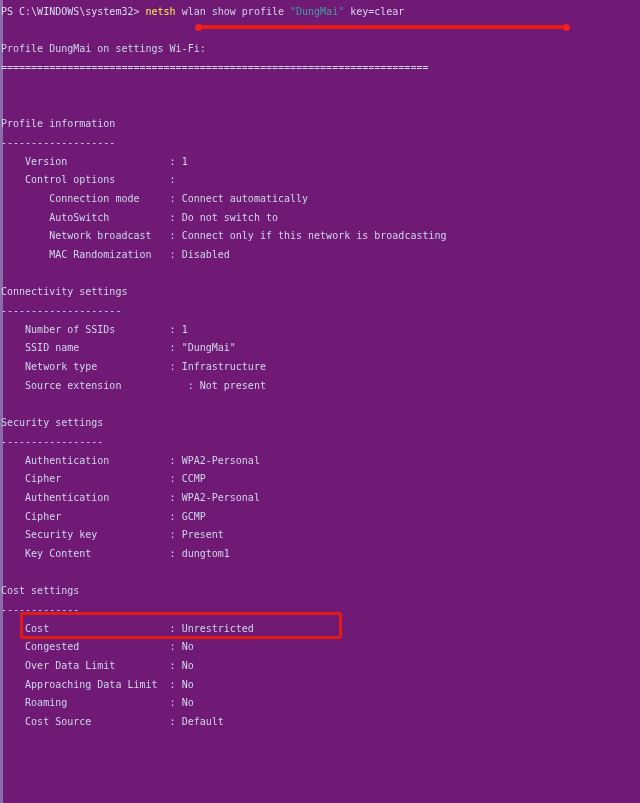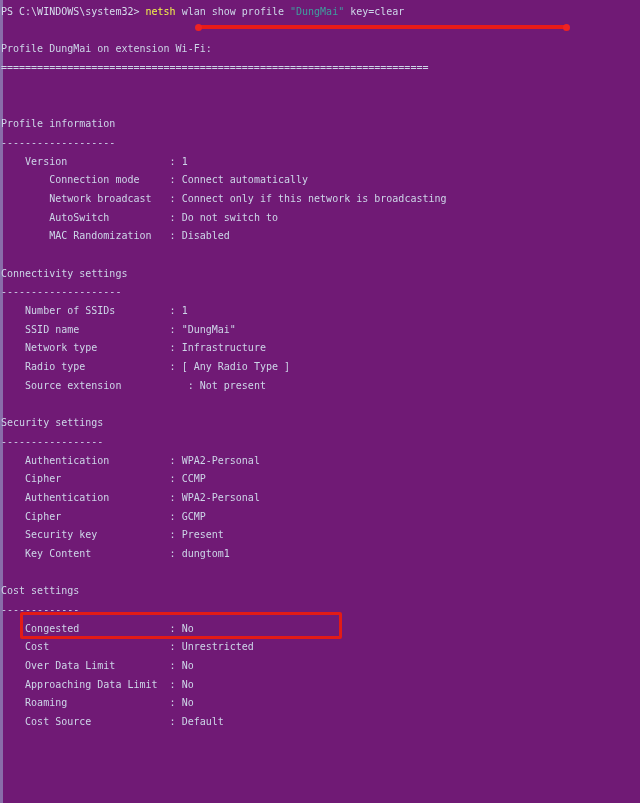--- a/index.html
+++ b/index.html
@@ -82,53 +82,53 @@
 </head>
 <body>
 
 <div id="terminal">
 
   <div class="screen-edge-left"></div>
 
   <div class="lines" id="lines">
       <div class="line"><span class="t-prompt">PS C:\WINDOWS\system32&gt; </span><span class="t-cmd">netsh</span><span class="t-default"> wlan show profile </span><span class="t-string">"DungMai"</span><span class="t-default"> key=clear</span></div>
       <div class="line"></div>
-      <div class="line"><span class="t-default">Profile DungMai on extension Wi-Fi:</span></div>
+      <div class="line"><span class="t-default">Profile DungMai on settings Wi-Fi:</span></div>
       <div class="line"><span class="t-default">=======================================================================</span></div>
       <div class="line"></div>
       <div class="line"></div>
       <div class="line"><span class="t-default">Profile information</span></div>
       <div class="line"><span class="t-default">-------------------</span></div>
       <div class="line"><span class="t-default">    Version</span><span class="t-default">                 :</span><span class="t-default"> 1</span></div>
+      <div class="line"><span class="t-default">    Control options</span><span class="t-default">         :</span></div>
       <div class="line"><span class="t-default">        Connection mode</span><span class="t-default">     :</span><span class="t-default"> Connect automatically</span></div>
+      <div class="line"><span class="t-default">        AutoSwitch</span><span class="t-default">          :</span><span class="t-default"> Do not switch to</span></div>
       <div class="line"><span class="t-default">        Network broadcast</span><span class="t-default">   :</span><span class="t-default"> Connect only if this network is broadcasting</span></div>
-      <div class="line"><span class="t-default">        AutoSwitch</span><span class="t-default">          :</span><span class="t-default"> Do not switch to</span></div>
       <div class="line"><span class="t-default">        MAC Randomization</span><span class="t-default">   :</span><span class="t-default"> Disabled</span></div>
       <div class="line"></div>
       <div class="line"><span class="t-default">Connectivity settings</span></div>
       <div class="line"><span class="t-default">--------------------</span></div>
       <div class="line"><span class="t-default">    Number of SSIDs</span><span class="t-default">         :</span><span class="t-default"> 1</span></div>
       <div class="line"><span class="t-default">    SSID name</span><span class="t-default">               :</span><span class="t-default"> "DungMai"</span></div>
       <div class="line"><span class="t-default">    Network type</span><span class="t-default">            :</span><span class="t-default"> Infrastructure</span></div>
-      <div class="line"><span class="t-default">    Radio type</span><span class="t-default">              :</span><span class="t-default"> [ Any Radio Type ]</span></div>
       <div class="line"><span class="t-default">    Source extension</span><span class="t-default">           :</span><span class="t-default"> Not present</span></div>
       <div class="line"></div>
       <div class="line"><span class="t-default">Security settings</span></div>
       <div class="line"><span class="t-default">-----------------</span></div>
       <div class="line"><span class="t-default">    Authentication</span><span class="t-default">          :</span><span class="t-default"> WPA2-Personal</span></div>
       <div class="line"><span class="t-default">    Cipher</span><span class="t-default">                  :</span><span class="t-default"> CCMP</span></div>
       <div class="line"><span class="t-default">    Authentication</span><span class="t-default">          :</span><span class="t-default"> WPA2-Personal</span></div>
       <div class="line"><span class="t-default">    Cipher</span><span class="t-default">                  :</span><span class="t-default"> GCMP</span></div>
       <div class="line"><span class="t-default">    Security key</span><span class="t-default">            :</span><span class="t-default"> Present</span></div>
       <div class="line"><span class="t-default">    Key Content</span><span class="t-default">             :</span><span class="t-default"> dungtom1</span></div>
       <div class="line"></div>
       <div class="line"><span class="t-default">Cost settings</span></div>
       <div class="line"><span class="t-default">-------------</span></div>
+      <div class="line"><span class="t-default">    Cost</span><span class="t-default">                    :</span><span class="t-default"> Unrestricted</span></div>
       <div class="line"><span class="t-default">    Congested</span><span class="t-default">               :</span><span class="t-default"> No</span></div>
-      <div class="line"><span class="t-default">    Cost</span><span class="t-default">                    :</span><span class="t-default"> Unrestricted</span></div>
       <div class="line"><span class="t-default">    Over Data Limit</span><span class="t-default">         :</span><span class="t-default"> No</span></div>
       <div class="line"><span class="t-default">    Approaching Data Limit</span><span class="t-default">  :</span><span class="t-default"> No</span></div>
       <div class="line"><span class="t-default">    Roaming</span><span class="t-default">                 :</span><span class="t-default"> No</span></div>
       <div class="line"><span class="t-default">    Cost Source</span><span class="t-default">             :</span><span class="t-default"> Default</span></div>
     </div>
 
   <div class="annot-underline">
     <div class="bar"></div>
     <div class="cap left"></div>
     <div class="cap right"></div>

